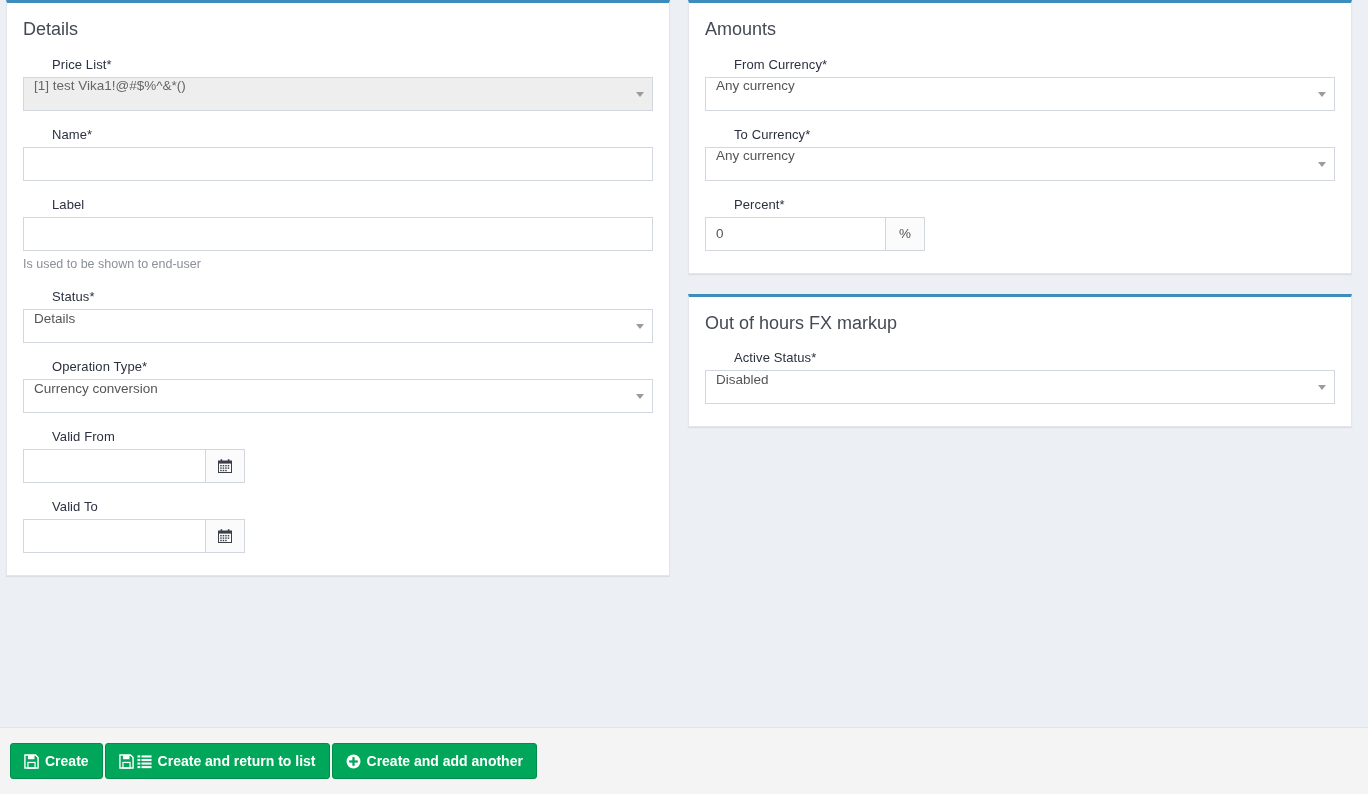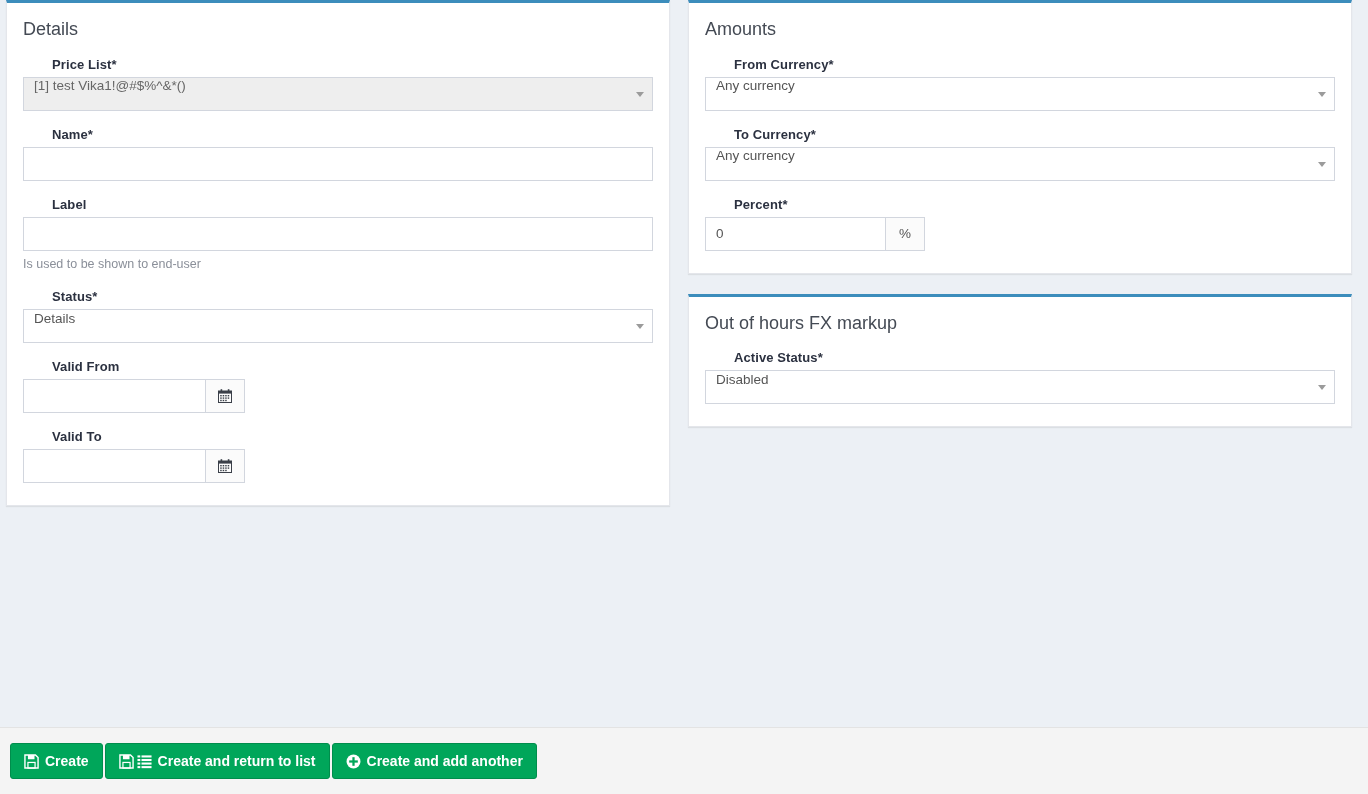--- a/index.html
+++ b/index.html
@@ -63,21 +63,21 @@
     margin: 6px 0 16px 0;
     line-height: 1.2;
   }
 
   
   .form-group { margin-bottom: 16px; }
 
   .form-label {
     display: block;
     font-size: 13px;
-    font-weight: bold;
+    font-weight: normal;
     color: #2b3140;
     margin-bottom: 5px;
     letter-spacing: 0.1px;
     padding-left: 29px;
   }
 
   .help-text {
     font-size: 12.5px;
     color: #8a8f99;
     margin-top: 5px;
@@ -233,20 +233,27 @@
         </div>
 
         <div class="form-group">
           <label class="form-label">Status*</label>
           <div class="select-wrap">
             <div class="select-box">Details</div>
             <span class="caret"></span>
           </div>
         </div>
 
+        <div class="form-group">
+          <label class="form-label">Operation Type*</label>
+          <div class="select-wrap">
+            <div class="select-box">Currency conversion</div>
+            <span class="caret"></span>
+          </div>
+        </div>
 
         <div class="form-group">
           <label class="form-label">Valid From</label>
           <div class="date-group">
             <input class="form-control" type="text" value="" placeholder="" style="">
             <div class="date-btn">
               <svg width="14" height="14" viewBox="0 0 14 14" aria-hidden="true">
                 <rect x="0.5" y="2" width="13" height="11.5" fill="none" stroke="#3b4049" stroke-width="1"></rect>
                 <rect x="0.5" y="2" width="13" height="2.6" fill="#3b4049"></rect>
                 <rect x="2.6" y="0.2" width="1.6" height="2.6" fill="#3b4049"></rect>

